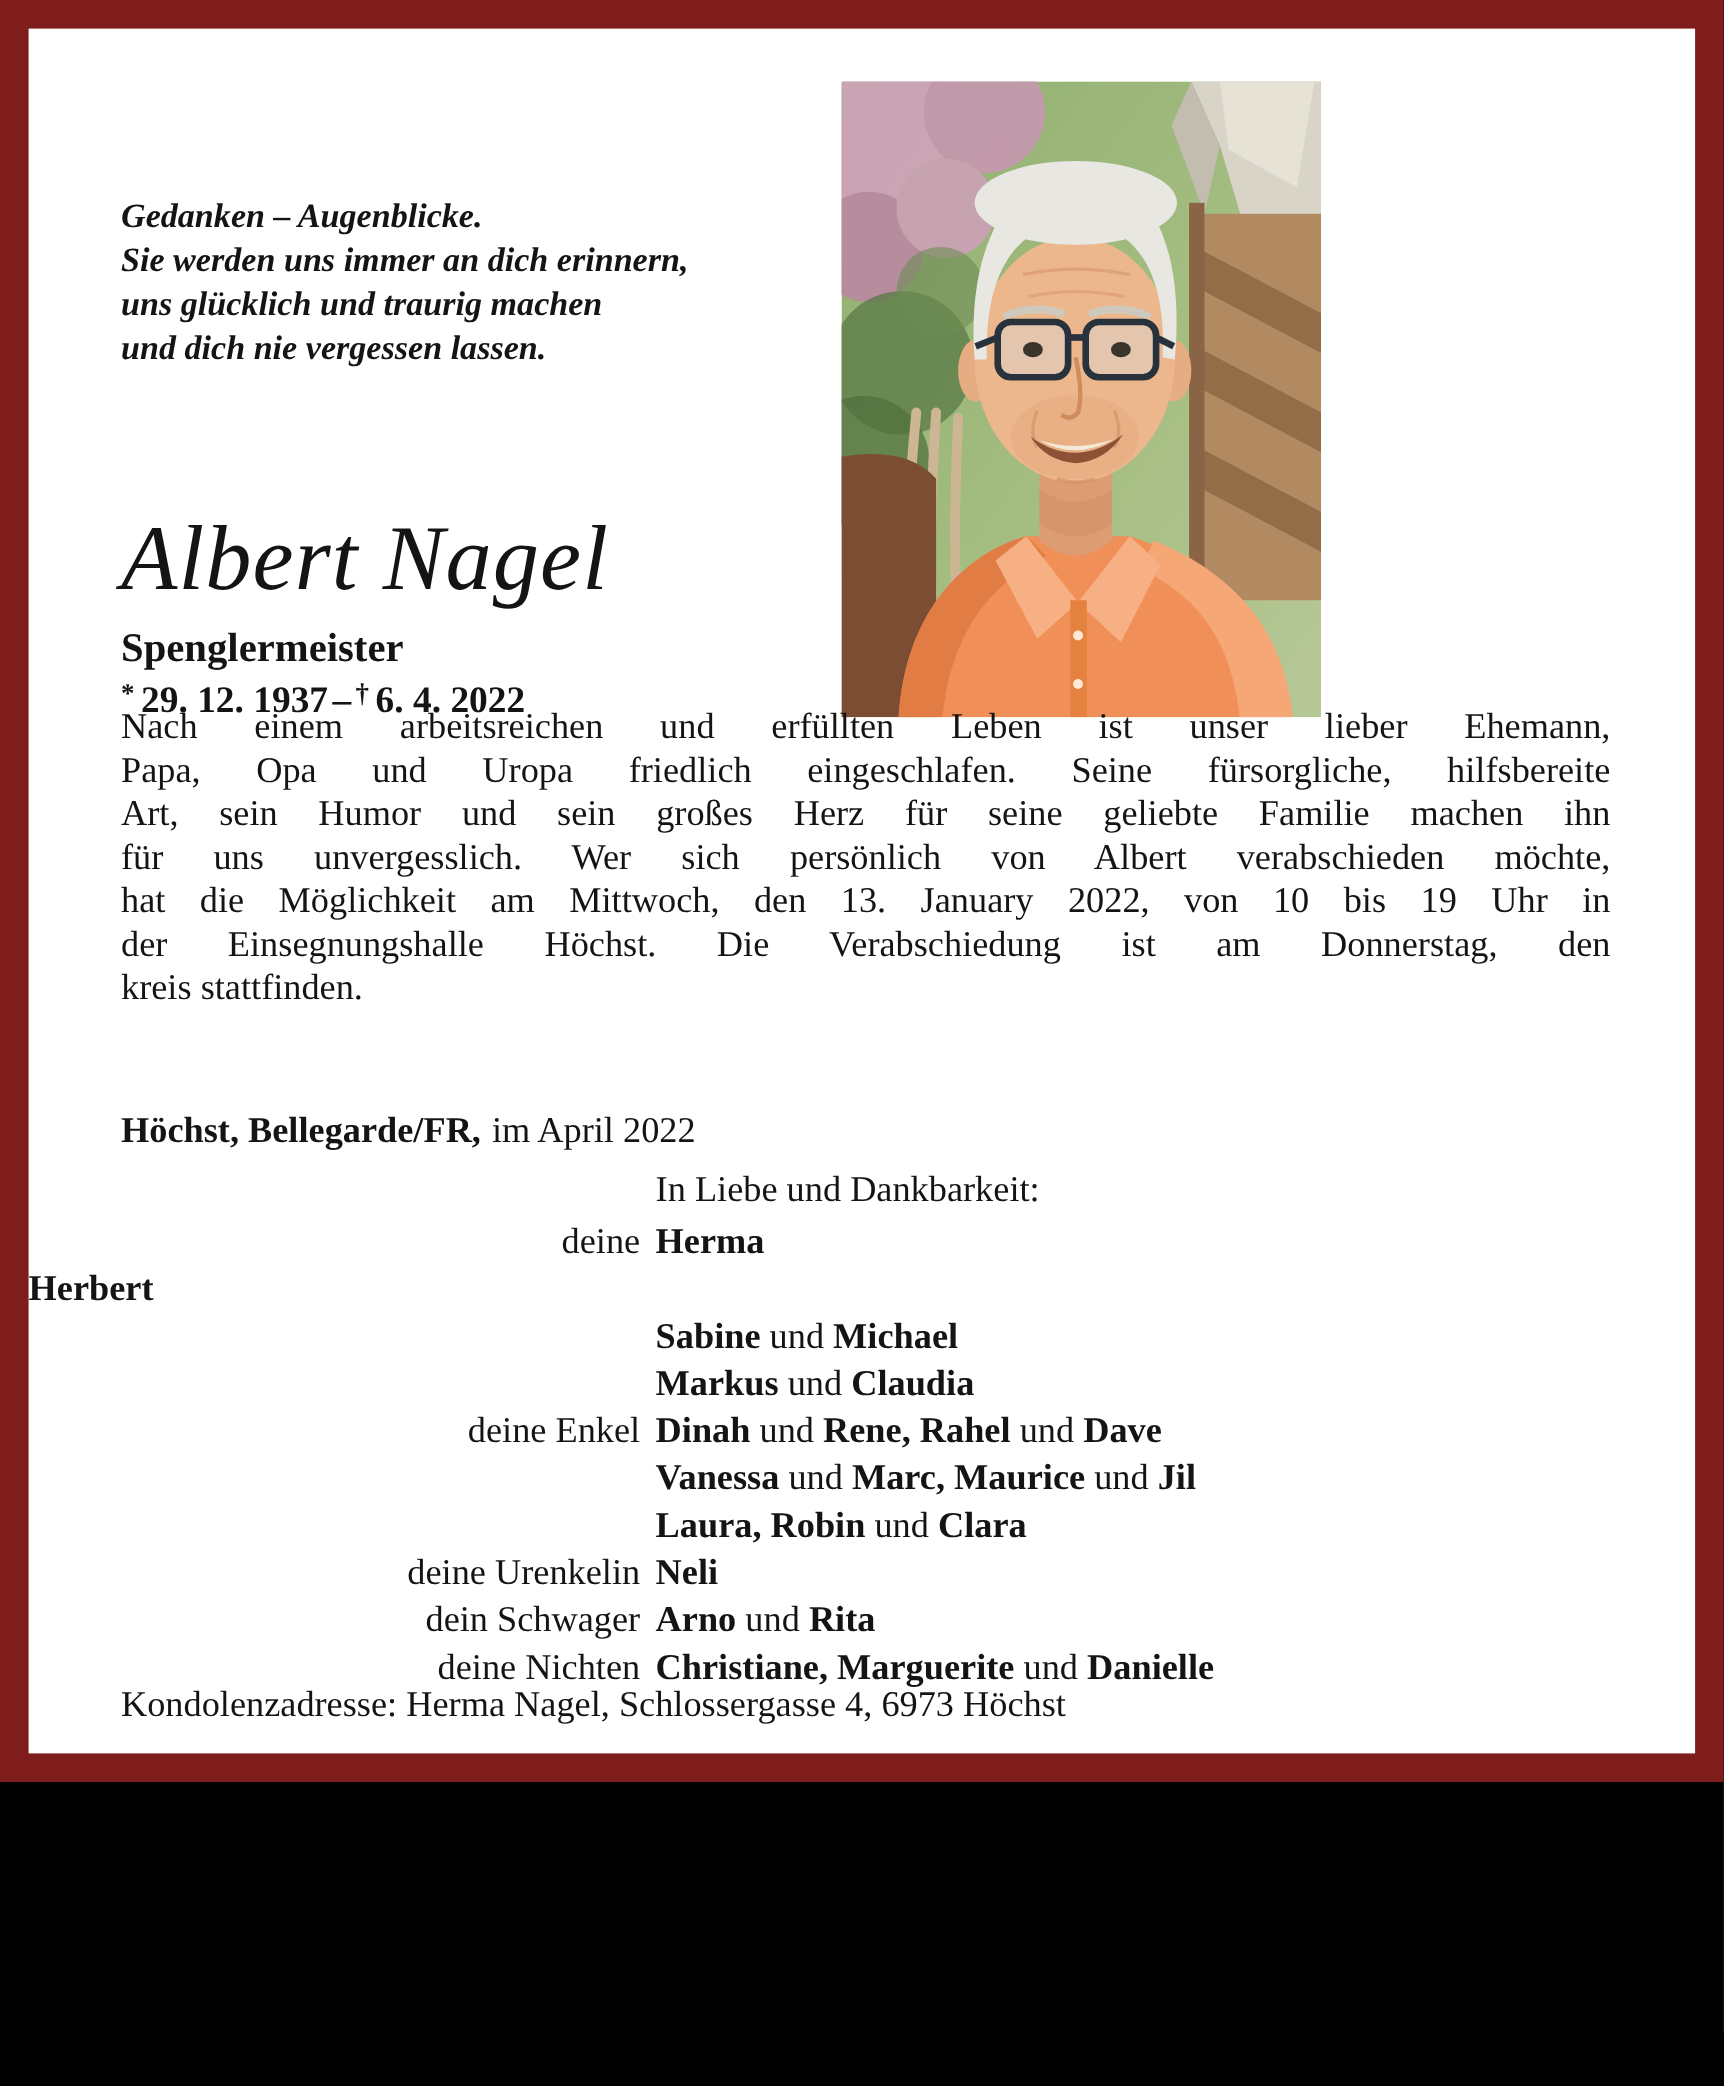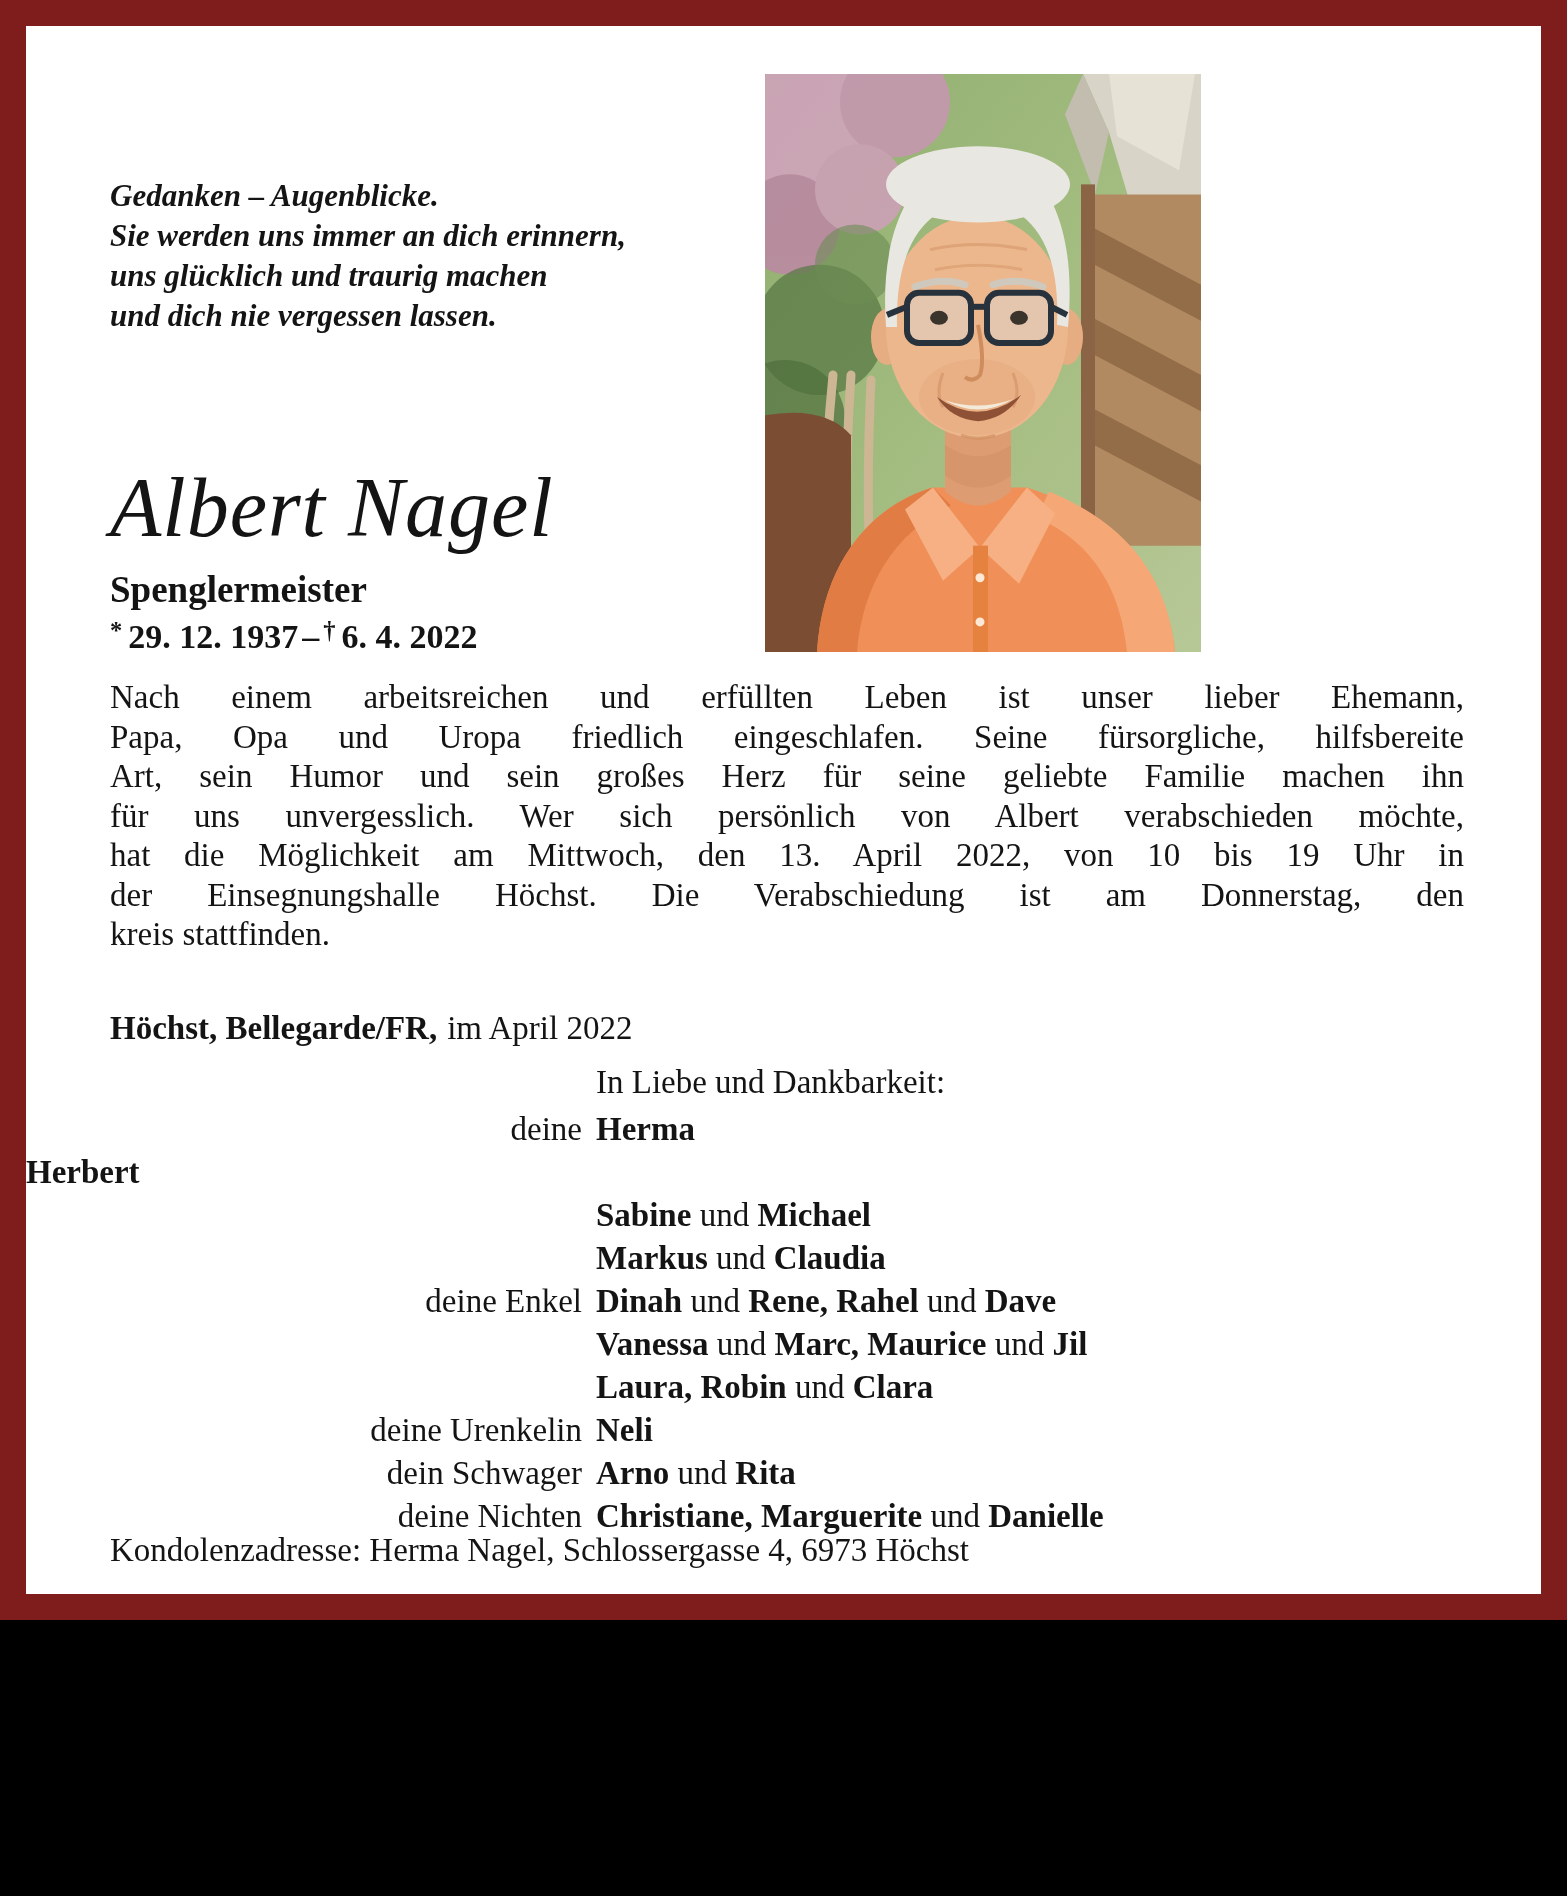--- a/index.html
+++ b/index.html
@@ -30,21 +30,21 @@
     width:436px; height:578px;
   }
   .photo svg { width:100%; height:100%; display:block; }
   .header { position:absolute; left:84px; top:436px; }
   .name { font-size:84px; line-height:92px; font-weight:400; letter-spacing:1px;font-style:italic; }
   .profession { font-size:37px; font-weight:bold; margin-top:14px; }
   .dates { font-size:34px; font-weight:bold; margin-top:6px; }
   .sym { font-size:0.72em; vertical-align:0.38em; margin-right:6px; }
   .sep { margin:0 4px; }
   .body-text {
-    position:absolute; left:84px; top:652px; width:1354px;
+    position:absolute; left:84px; top:616px; width:1354px;
     font-size:33px; line-height:39.5px;
   }
   .jline { text-align:justify; text-align-last:justify; }
   .jline.last { text-align-last:left; }
   .dateline { position:absolute; left:84px; top:984px; font-size:33px; }
   .b { font-weight:bold; }
   .dateline .b { margin-right:10px; }
   .gratitude { position:absolute; left:570px; top:1038px; font-size:33px; }
   .mourners {
     position:absolute; left:0; top:1082px; width:100%;
@@ -145,21 +145,21 @@
       <div class="dates">
         <span class="sym">*</span><span>29. 12. 1937</span><span class="sep">–</span><span class="sym">†</span><span>6. 4. 2022</span>
       </div>
     </div>
 
     <div class="body-text">
         <div class="jline">Nach einem arbeitsreichen und erfüllten Leben ist unser lieber Ehemann,</div>
         <div class="jline">Papa, Opa und Uropa friedlich eingeschlafen. Seine fürsorgliche, hilfsbereite</div>
         <div class="jline">Art, sein Humor und sein großes Herz für seine geliebte Familie machen ihn</div>
         <div class="jline">für uns unvergesslich. Wer sich persönlich von Albert verabschieden möchte,</div>
-        <div class="jline">hat die Möglichkeit am Mittwoch, den 13. April 2022, von 10 bis 19 Uhr in</div>
+        <div class="jline">hat die Möglichkeit am Mittwoch, den 13. January 2022, von 10 bis 19 Uhr in</div>
         <div class="jline">der Einsegnungshalle Höchst. Die Verabschiedung ist am Donnerstag, den</div>
         <div class="jline last">kreis stattfinden.</div>
       </div>
 
     <div class="dateline">
       <span class="b">Höchst, Bellegarde/FR,</span><span>im April 2022</span>
     </div>
 
     <div class="gratitude">In Liebe und Dankbarkeit:</div>
 

